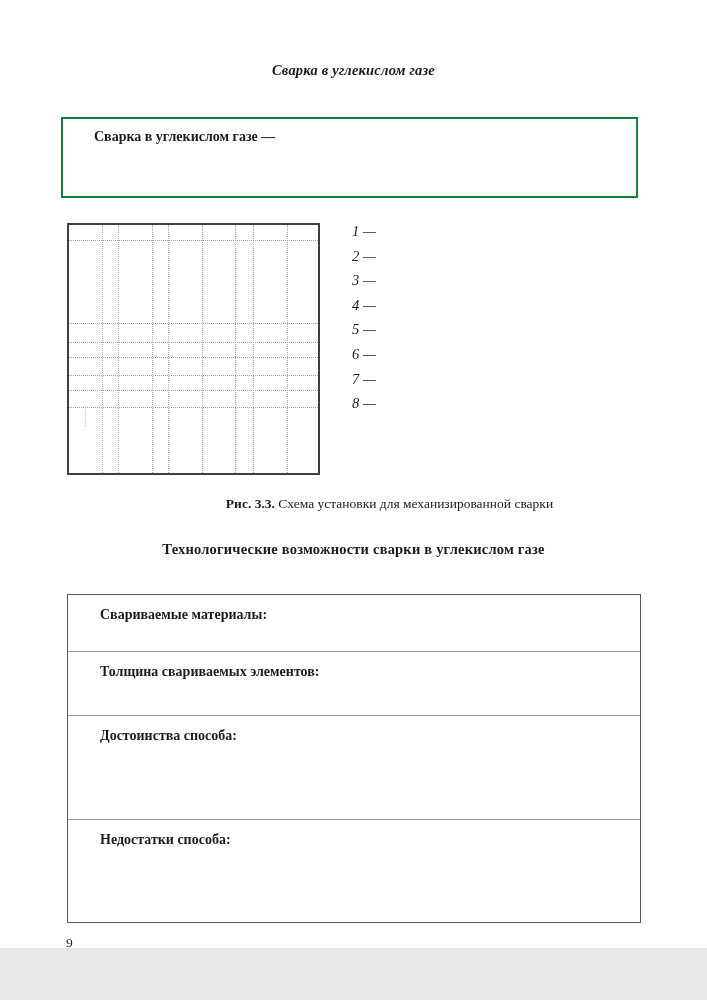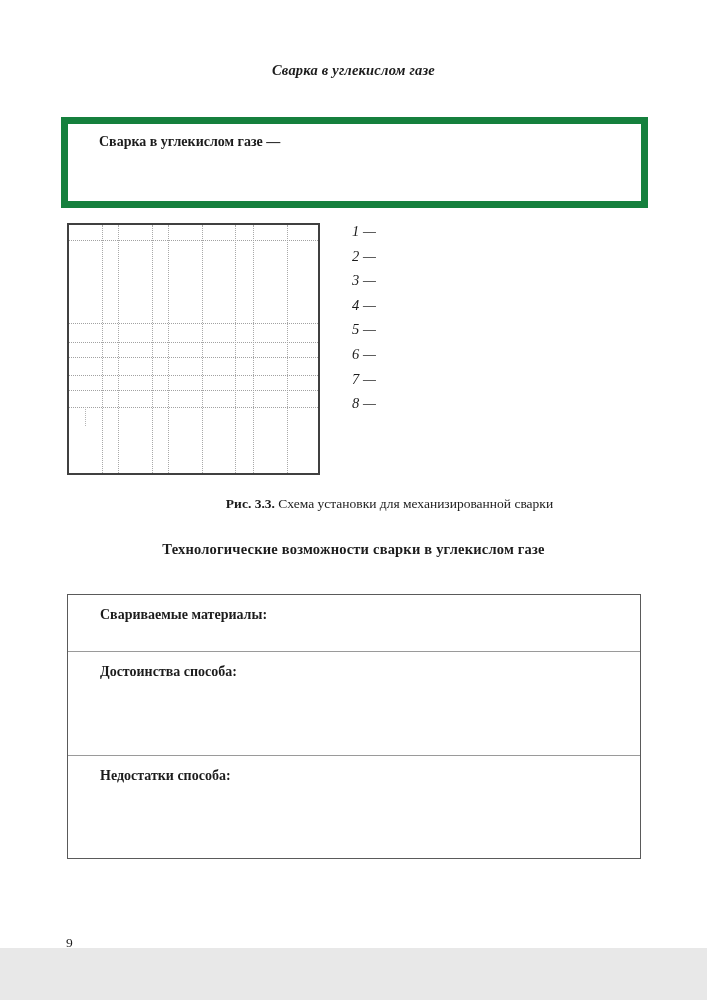--- a/index.html
+++ b/index.html
@@ -14,21 +14,21 @@
   }
   .doc-title{
     position:absolute;left:0;top:62px;width:707px;
     text-align:center;
     font-size:14.5px;font-weight:bold;font-style:italic;
     letter-spacing:.2px;
   }
   .def-box{
     position:absolute;left:61px;top:117px;
     width:573px;height:77px;
-    border:7px solid #15803d;
+    border:2px solid #15803d;
     box-sizing:content-box;
   }
   .def-label{
     display:block;margin:10px 0 0 31px;
     font-size:14px;font-weight:bold;
   }
   .figure-box{
     position:absolute;left:67px;top:223px;
     width:249px;height:248px;
     border:2px solid #404040;
@@ -119,20 +119,23 @@
   <div class="fig-caption">
     <span class="cap-bold">Рис. 3.3.</span><span> Схема установки для механизированной сварки</span>
   </div>
 
   <div class="section-heading">Технологические возможности сварки в углекислом газе</div>
 
   <div class="wtable">
     <div class="wrow row-0">
       <span class="row-label">Свариваемые материалы:</span>
     </div>
+    <div class="wrow row-1">
+      <span class="row-label">Толщина свариваемых элементов:</span>
+    </div>
     <div class="wrow row-2">
       <span class="row-label">Достоинства способа:</span>
     </div>
     <div class="wrow row-3">
       <span class="row-label">Недостатки способа:</span>
     </div>
   </div>
 
   <div class="page-number">9</div>
 

